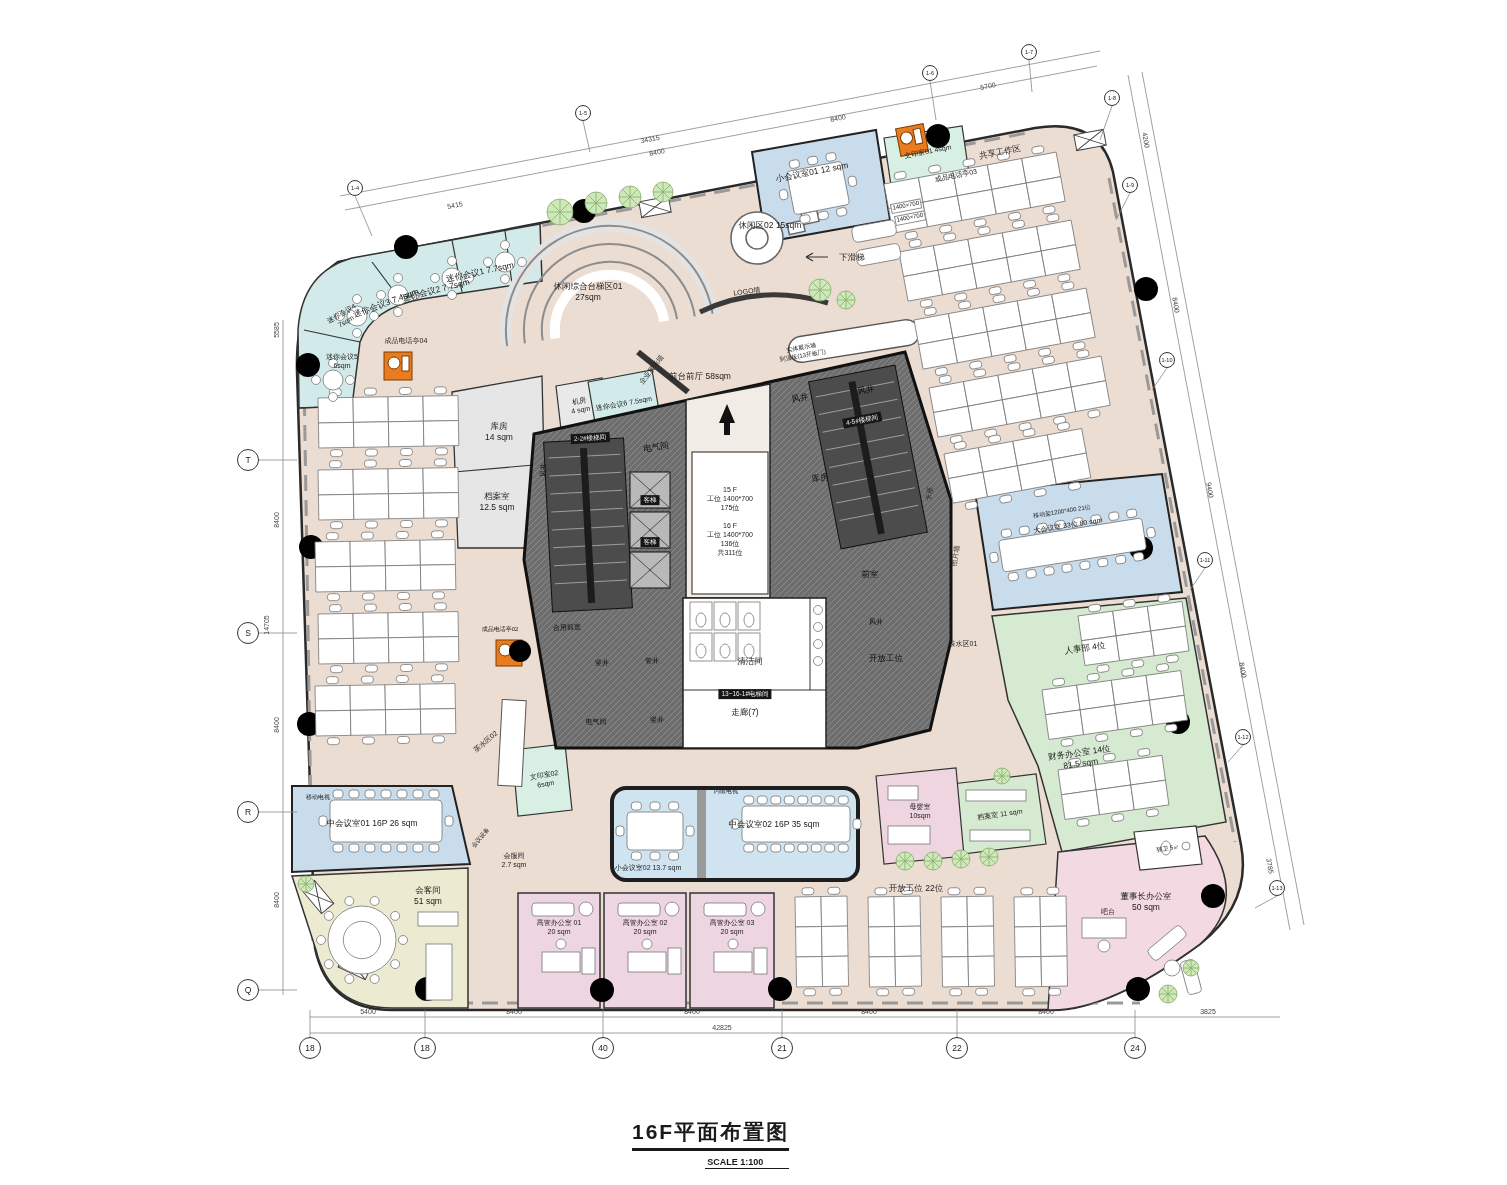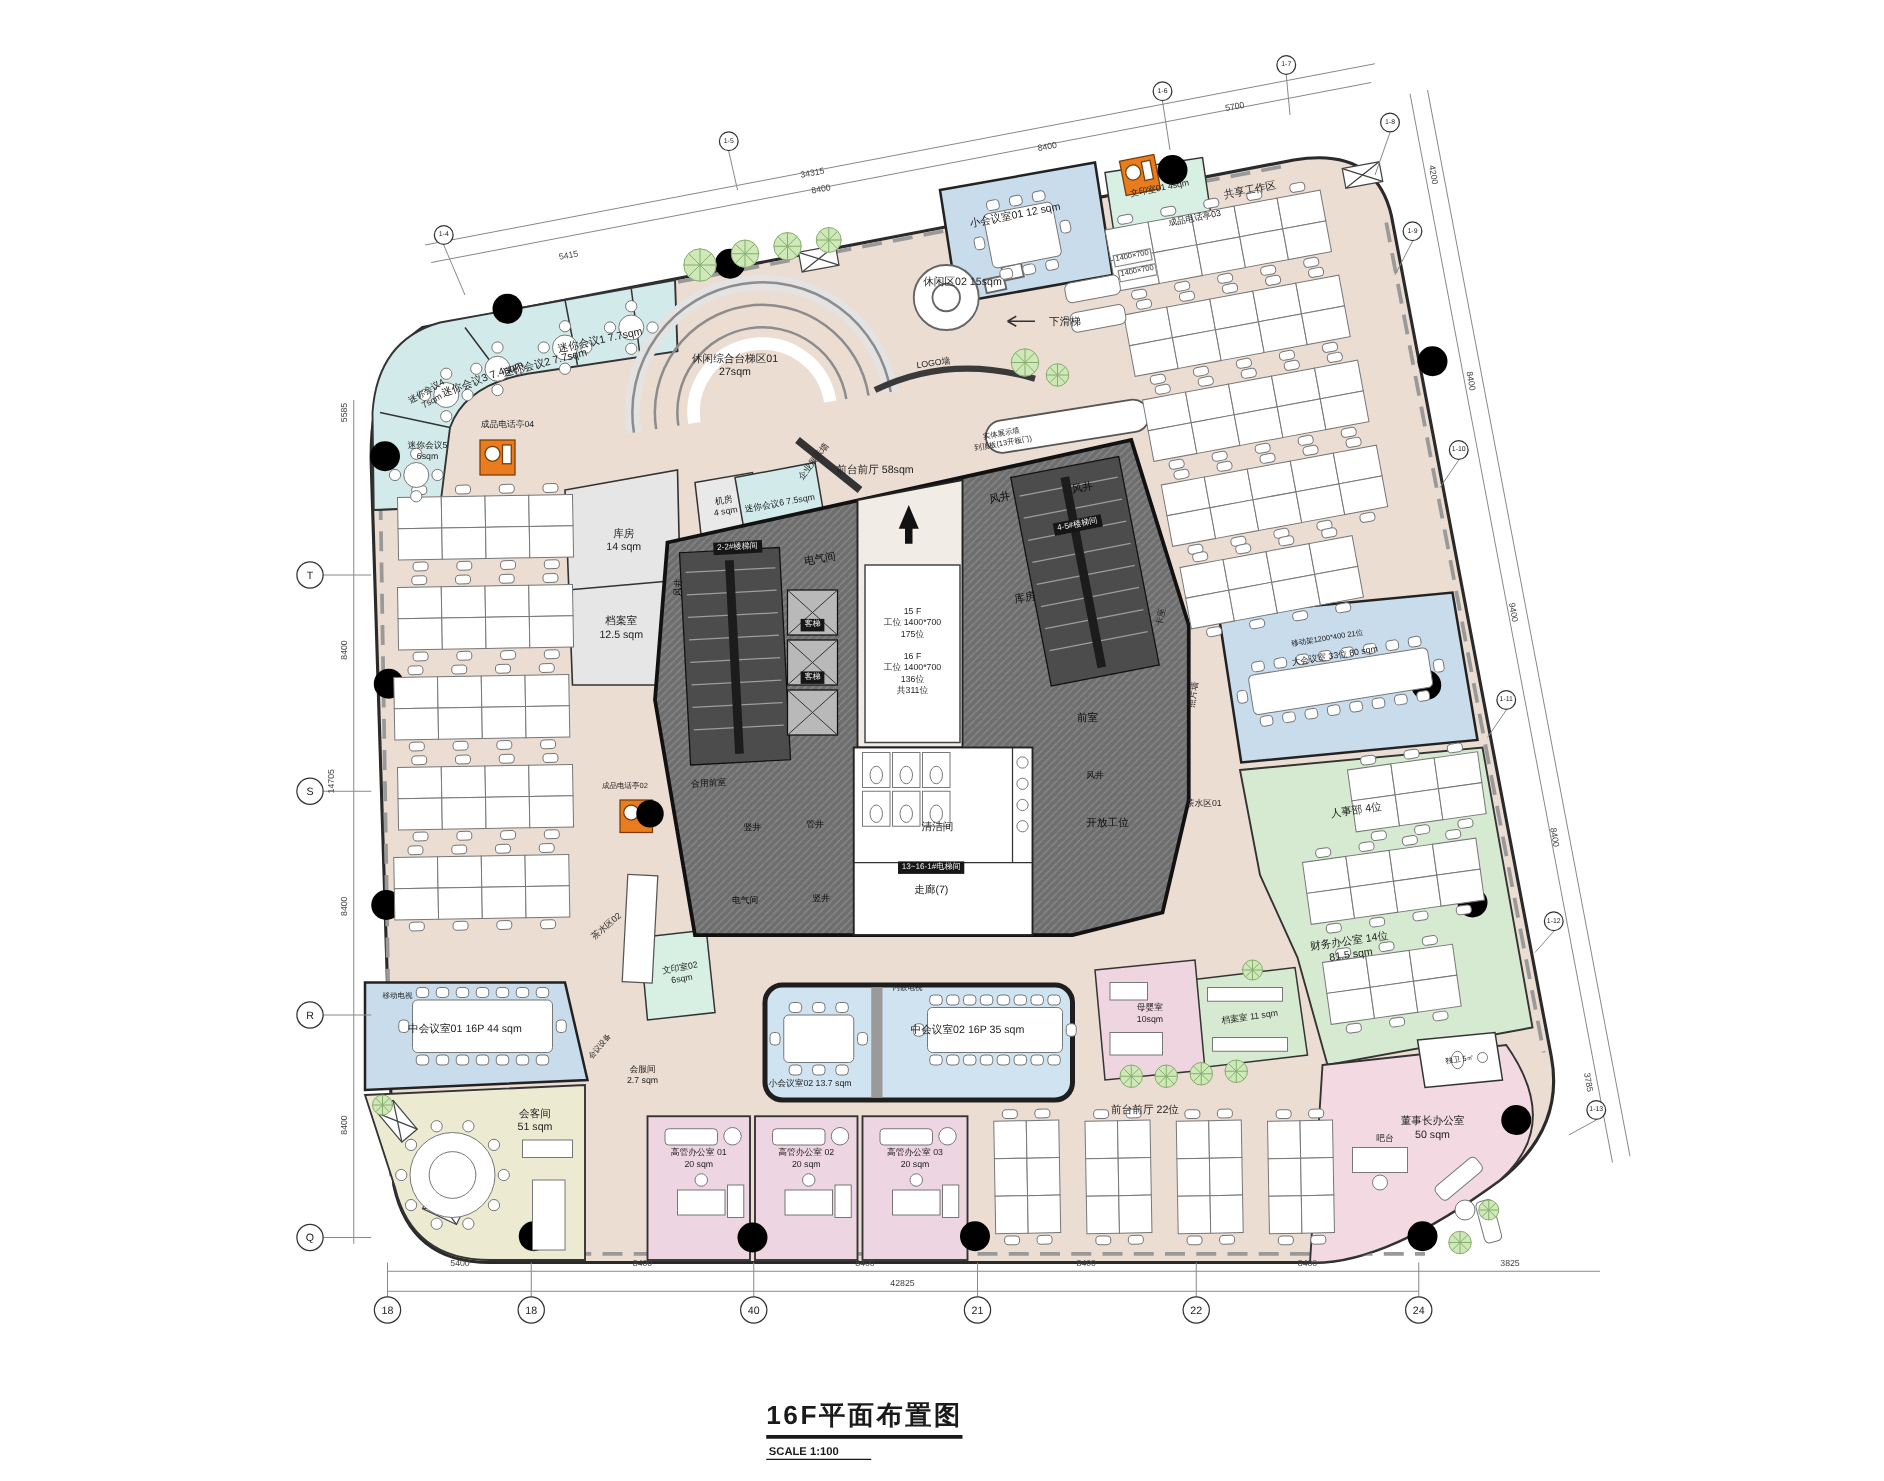--- a/index.html
+++ b/index.html
@@ -10,21 +10,21 @@
        font-size:8.5px;line-height:1.25;color:#222;text-align:center;white-space:nowrap;z-index:5}
   .lbl .a{display:block}
   .sm{font-size:7px}.xs{font-size:6px}
   .blk{background:#161616;color:#f0f0f0;padding:0 3px;font-size:6.5px;line-height:1.5}
   .bub{position:absolute;width:20px;height:20px;border:1px solid #333;border-radius:50%;
        background:#fff;display:flex;align-items:center;justify-content:center;
        font-size:8.5px;color:#222;transform:translate(-50%,-50%);z-index:6}
   .bub.sm2{width:14px;height:14px;font-size:5.5px}
   .dim{position:absolute;font-size:7px;color:#444;transform:translate(-50%,-50%) rotate(var(--r,0deg));
        white-space:nowrap;z-index:6}
-  #titleblock{position:absolute;left:613px;top:1118px;z-index:7;text-align:left}
+  #titleblock{position:absolute;left:632px;top:1118px;z-index:7;text-align:right}
   #titleblock .t{font-size:21px;font-weight:bold;color:#1a1a1a;letter-spacing:2px;
                  border-bottom:3px solid #1a1a1a;padding-bottom:2px}
   #titleblock .s{margin-top:3px;font-size:9px;font-weight:bold;color:#1a1a1a;
                  border-bottom:1px solid #1a1a1a;display:inline-block;padding:1px 26px 1px 2px}
   #furn rect,#furn circle,#furn ellipse{fill:#fff;stroke:#777;stroke-width:.8}
   #furn .plant circle{fill:#cfe8b8;stroke:#86ac6e}
   #furn .plant path{stroke:#86ac6e;fill:none;stroke-width:.8}
 </style>
 </head>
 <body>
@@ -745,28 +745,28 @@
 <div class="lbl sm" style="left:876px;top:622px;color:#0c0c0c"><span>风井</span></div>
 <div class="lbl sm" style="left:930px;top:494px;--r:-78deg"><span>卡座</span></div>
 <div class="lbl sm" style="left:963px;top:644px"><span>茶水区01</span></div>
 <div class="lbl sm" style="left:956px;top:556px;--r:-80deg"><span>照片墙</span></div>
 <div class="lbl xs" style="left:1062px;top:512px;--r:-9deg"><span>移动架1200*400 21位</span></div>
 <div class="lbl sm" style="left:1068px;top:526px;--r:-9deg"><span>大会议室 33位 80 sqm</span></div>
 <div class="lbl" style="left:1085px;top:648px;--r:-8deg"><span>人事部 4位</span></div>
 <div class="lbl" style="left:1080px;top:758px;--r:-8deg"><span>财务办公室 14位</span><span class="a">81.5 sqm</span></div>
 <div class="lbl sm" style="left:1000px;top:815px;--r:-8deg"><span>档案室 11 sqm</span></div>
 <div class="lbl sm" style="left:920px;top:812px"><span>母婴室</span><span class="a">10sqm</span></div>
-<div class="lbl" style="left:916px;top:888px"><span>前台前厅 22位</span></div>
+<div class="lbl" style="left:916px;top:888px"><span>开放工位 22位</span></div>
 <div class="lbl xs" style="left:1168px;top:849px;--r:-8deg"><span>独卫 5㎡</span></div>
 <div class="lbl" style="left:1146px;top:902px"><span>董事长办公室</span><span class="a">50 sqm</span></div>
 <div class="lbl sm" style="left:1108px;top:912px"><span>吧台</span></div>
 <div class="lbl sm" style="left:559px;top:928px"><span>高管办公室 01</span><span class="a">20 sqm</span></div>
 <div class="lbl sm" style="left:645px;top:928px"><span>高管办公室 02</span><span class="a">20 sqm</span></div>
 <div class="lbl sm" style="left:732px;top:928px"><span>高管办公室 03</span><span class="a">20 sqm</span></div>
-<div class="lbl" style="left:372px;top:823px"><span>中会议室01 16P 44 sqm</span></div>
+<div class="lbl" style="left:372px;top:823px"><span>中会议室01 16P 26 sqm</span></div>
 <div class="lbl xs" style="left:318px;top:798px"><span>移动电视</span></div>
 <div class="lbl" style="left:428px;top:896px"><span>会客间</span><span class="a">51 sqm</span></div>
 <div class="lbl sm" style="left:514px;top:861px"><span>会服间</span><span class="a">2.7 sqm</span></div>
 <div class="lbl xs" style="left:481px;top:838px;--r:-50deg"><span>会议设备</span></div>
 <div class="lbl sm" style="left:648px;top:868px"><span>小会议室02 13.7 sqm</span></div>
 <div class="lbl" style="left:774px;top:824px"><span>中会议室02 16P 35 sqm</span></div>
 <div class="lbl xs" style="left:726px;top:792px"><span>内嵌电视</span></div>
 <div class="lbl sm" style="left:486px;top:742px;--r:-40deg"><span>茶水区02</span></div>
 <div class="lbl sm" style="left:545px;top:780px;--r:-10deg"><span>文印室02</span><span class="a">6sqm</span></div>
 <div class="lbl xs" style="left:500px;top:630px"><span>成品电话亭02</span></div>

